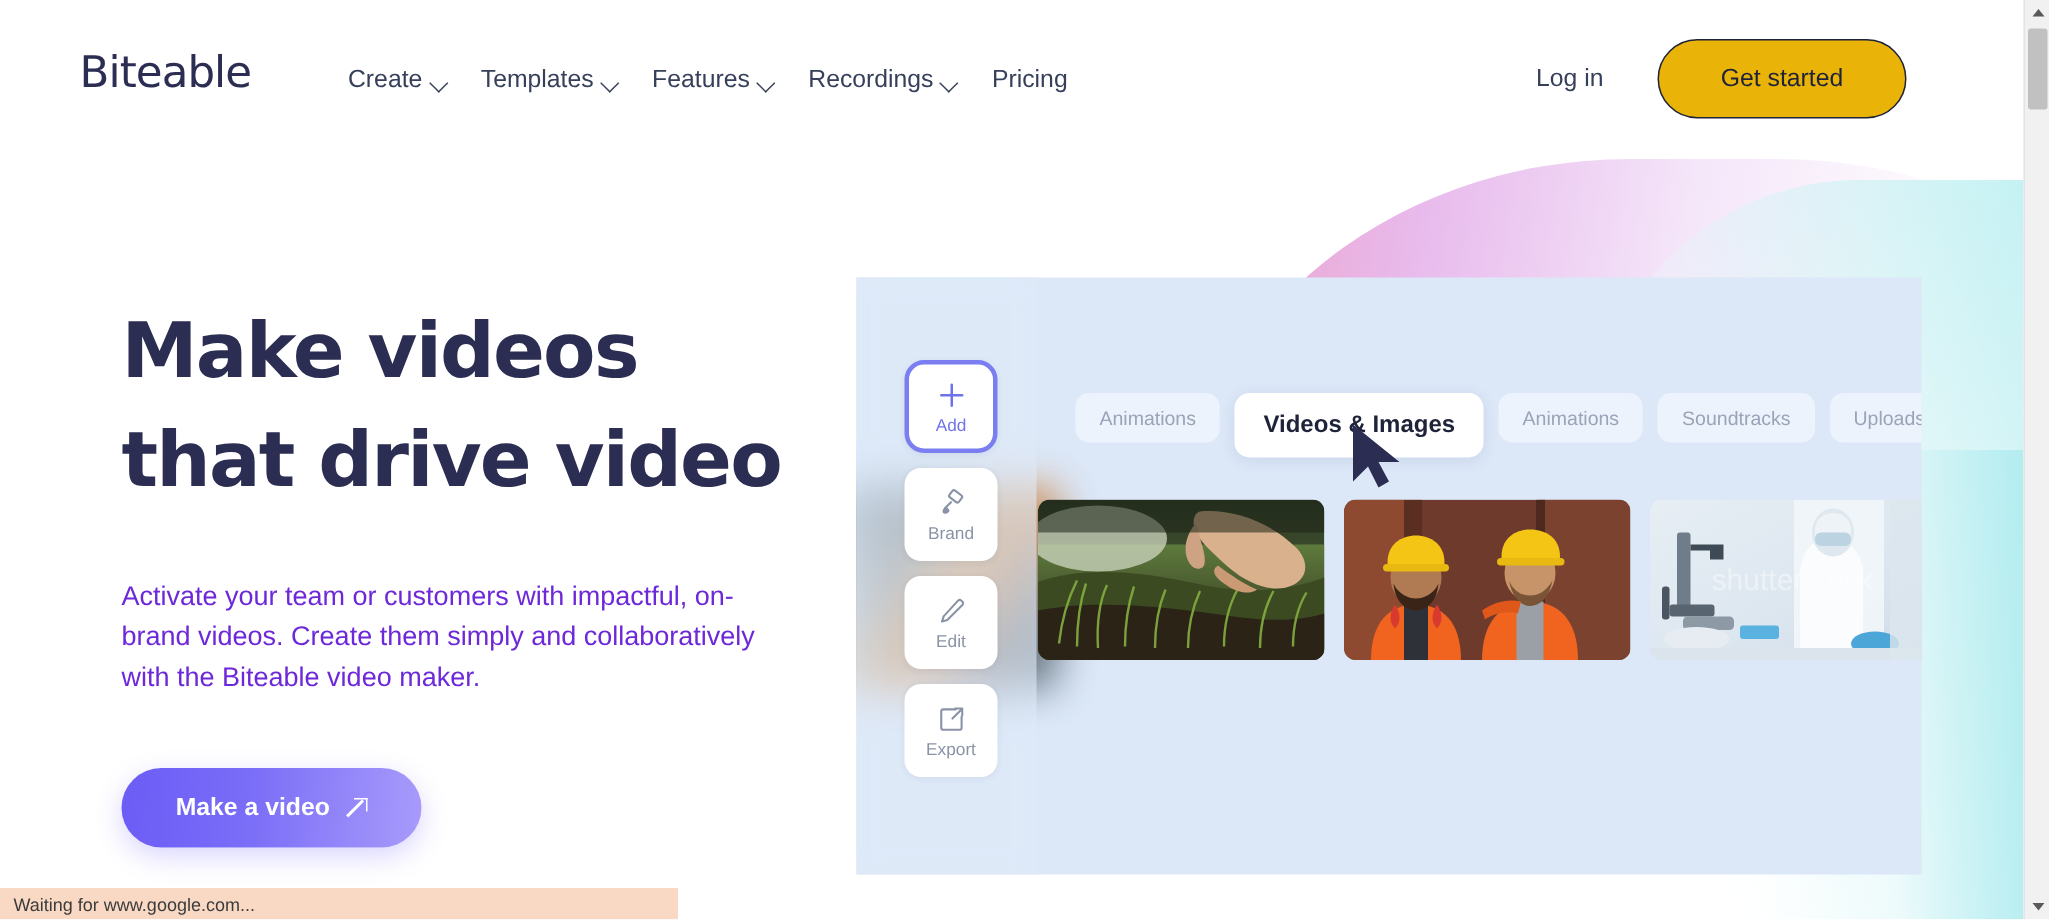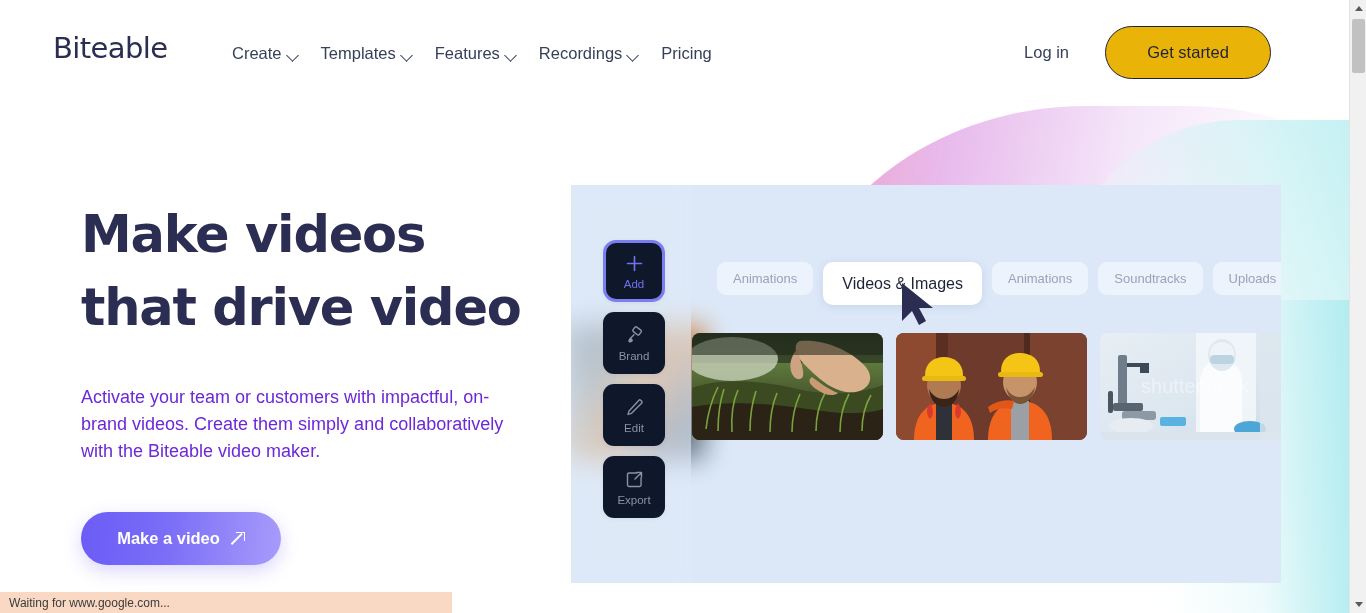--- a/index.html
+++ b/index.html
@@ -261,21 +261,21 @@
     left: 32px;
     top: 55px;
     display: flex;
     flex-direction: column;
     gap: 10px;
     z-index: 3;
   }
   .tool-btn {
     width: 62px;
     height: 62px;
-    background: #0f172a;
+    background: #ffffff;
     border-radius: 11px;
     display: flex;
     flex-direction: column;
     align-items: center;
     justify-content: center;
     gap: 4px;
     cursor: pointer;
     box-shadow: 0 1px 4px rgba(40,60,100,0.07);
   }
   .tool-btn.active {
@@ -309,21 +309,21 @@
     font-size: 13px;
     display: flex;
     align-items: center;
     white-space: nowrap;
     cursor: pointer;
   }
   .tab.active {
     background: #ffffff;
     color: #1f2339;
     font-size: 16px;
-    font-weight: 400;
+    font-weight: 700;
     height: 43px;
     padding: 16px 19px;
     border-radius: 10px;
     box-shadow: 0 2px 10px rgba(40,60,100,0.10);
   }
 
   
   .thumbs {
     position: absolute;
     left: 121px;

